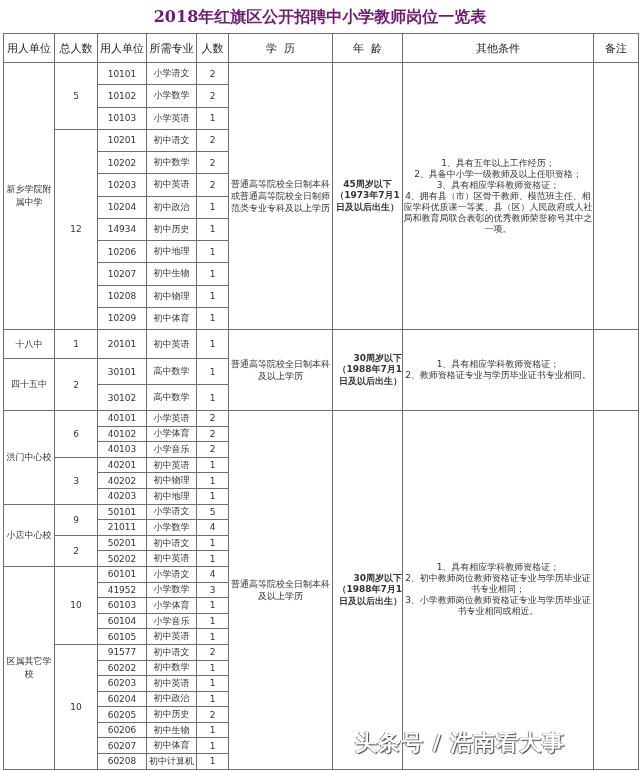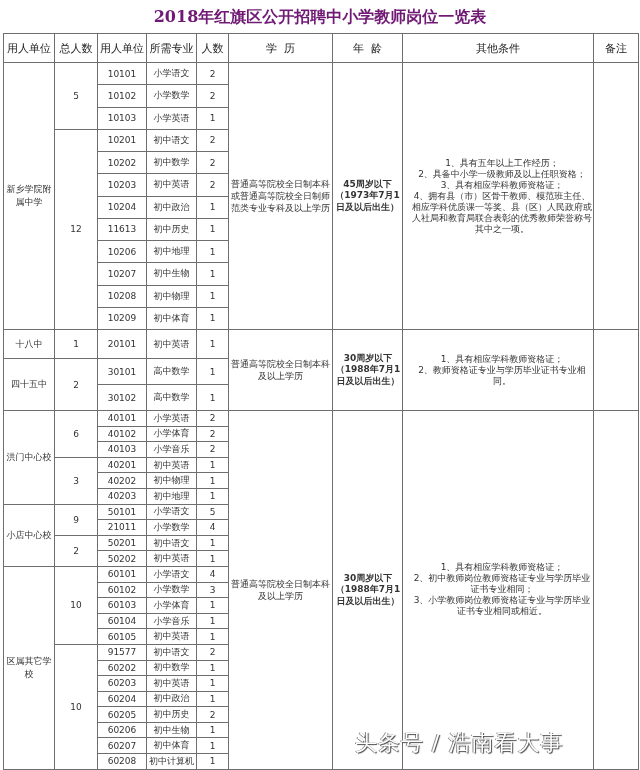--- a/index.html
+++ b/index.html
@@ -21,31 +21,31 @@
     }
     table.main th { font-weight: normal; font-size: 11px; height: 29px; color: #222; text-align: center; }
     table.main td { font-size: 9px; color: #333; }
     td.unit { font-size: 10px; line-height: 13px; }
     td.total { font-size: 10px; }
     td.code { font-size: 9px; color: #444; margin-top: 40px; }
     td.major { font-size: 10px; font-family: Liberation Mono, monospace; }
     td.num { font-size: 9px; color: #444; }
     td.edu { font-size: 9.5px; line-height: 12px; padding: 0 1px; }
     td.age { font-size: 9px; line-height: 11.5px; font-weight: bold; }
-    td.age.left { text-align: center; padding-left: 1px; }
+    td.age.left { text-align: right; padding-left: 1px; }
     td.cond { text-align: left; font-size: 8.5px; line-height: 11px; padding: 0 2px; }
-    .cond-line { display: block; margin-left: 8px; }
+    .cond-line { display: block; }
     tr.r1 td { height: 22.25px; }
     tr.r2 td { height: 26px; }
     tr.r2a td { height: 29px; }
     tr.r3 td { height: 15.6px; }
     .watermark {
       position: absolute; left: 355px; top: 728px; font-size: 22px;
       color: #ffffff; font-family: "DejaVu Sans", "Liberation Sans", sans-serif;
-      text-shadow: 1px 1px 1px #444, -1px 0 0 #888; letter-spacing: 1px;
+      text-shadow: 1px 1px 1px #444, -1px 0 0 #888; letter-spacing: 1px; font-weight: bold;
     }
   </style>
 </head>
 <body>
 
 <div class="title">2018年红旗区公开招聘中小学教师岗位一览表</div>
 
 <table class="main">
   <colgroup>
     <col style="width:51px">
@@ -114,21 +114,21 @@
       <td class="code">10203</td>
       <td class="major">初中英语</td>
       <td class="num">2</td>
     </tr>
     <tr class="r1">
       <td class="code">10204</td>
       <td class="major">初中政治</td>
       <td class="num">1</td>
     </tr>
     <tr class="r1">
-      <td class="code">11613</td>
+      <td class="code">14934</td>
       <td class="major">初中历史</td>
       <td class="num">1</td>
     </tr>
     <tr class="r1">
       <td class="code">10206</td>
       <td class="major">初中地理</td>
       <td class="num">1</td>
     </tr>
     <tr class="r1">
       <td class="code">10207</td>
@@ -241,21 +241,21 @@
     </tr>
 
     <tr class="r3">
       <td class="unit" rowspan="13">区属其它学 校</td>
       <td class="total" rowspan="5">10</td>
       <td class="code">60101</td>
       <td class="major">小学语文</td>
       <td class="num">4</td>
     </tr>
     <tr class="r3">
-      <td class="code">60102</td>
+      <td class="code">41952</td>
       <td class="major">小学数学</td>
       <td class="num">3</td>
     </tr>
     <tr class="r3">
       <td class="code">60103</td>
       <td class="major">小学体育</td>
       <td class="num">1</td>
     </tr>
     <tr class="r3">
       <td class="code">60104</td>

